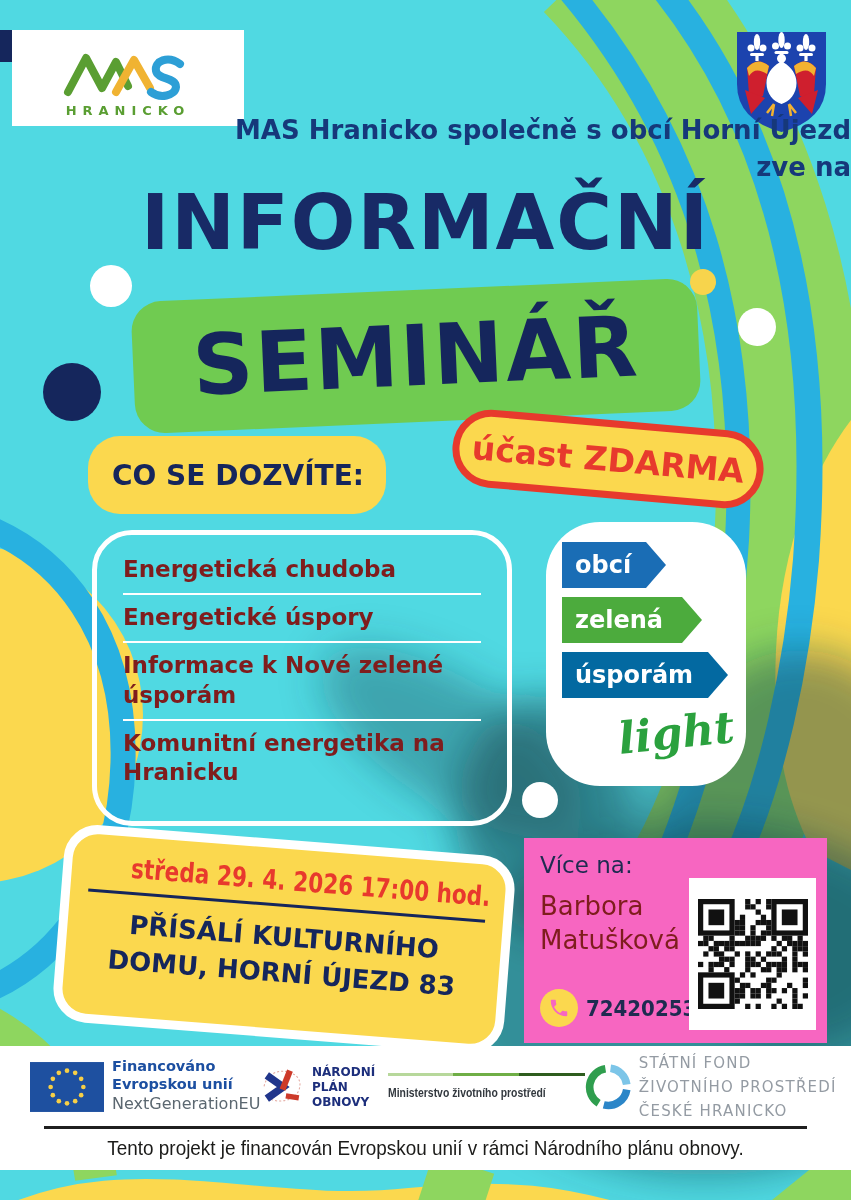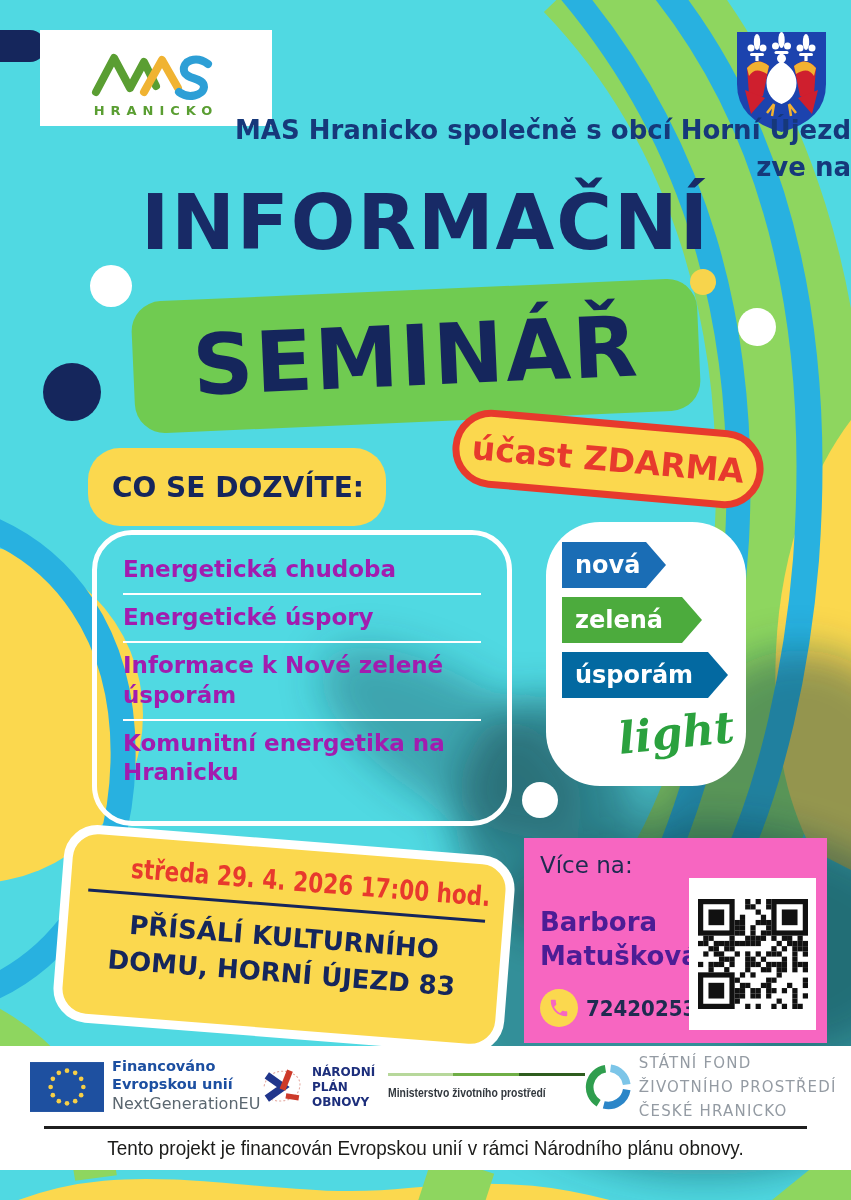--- a/index.html
+++ b/index.html
@@ -1,48 +1,48 @@
 <!DOCTYPE html>
 <html><head>
 <meta charset="utf-8">
 <style>
   *{margin:0;padding:0;box-sizing:border-box}
   body{font-family:"DejaVu Sans",sans-serif;background:#fff}
   .poster{position:relative;width:851px;height:1200px;background:#50d9e2;overflow:hidden}
   .bg{position:absolute;left:0;top:0;z-index:0}
   
-  .mas-logo-box{position:absolute;left:40px;top:30px;width:232px;height:96px;background:#fff;z-index:2}
+  .mas-logo-box{position:absolute;left:12px;top:30px;width:232px;height:96px;background:#fff;z-index:2}
   .coat{position:absolute;left:733px;top:26px;width:97px;height:112px;z-index:2}
   
   .header{position:absolute;left:0;right:0;top:112px;text-align:right;color:#16387a;font-weight:700;font-size:26px;line-height:37px;z-index:2}
   .title{position:absolute;left:0;right:0;top:178px;text-align:center;color:#182a66;font-weight:800;font-size:76px;letter-spacing:2px;z-index:2}
   .seminar-box{position:absolute;left:133px;top:290px;width:566px;height:132px;background:#70cb51;border-radius:30px;transform:rotate(-2.5deg);display:flex;align-items:center;justify-content:center;z-index:3}
   .seminar-box span{font-size:84px;font-weight:800;color:#15265c;letter-spacing:2px}
   .badge{position:absolute;left:452px;top:420px;width:312px;height:78px;background:#fbd84e;border:7px solid #e73a2d;border-radius:40px;transform:rotate(5deg);display:flex;align-items:center;justify-content:center;color:#e73a2d;font-size:33px;font-weight:800;z-index:4}
-  .co-se{position:absolute;left:88px;top:448px;width:298px;height:78px;background:#fbd84e;border-radius:32px;display:flex;align-items:center;padding-left:24px;color:#15265c;font-size:28px;font-weight:800;z-index:4}
-  .topics{position:absolute;left:92px;top:530px;width:420px;height:296px;border:5px solid #fff;border-radius:40px;padding:12px 26px;color:#a21caf;z-index:3}
+  .co-se{position:absolute;left:88px;top:436px;width:298px;height:78px;background:#fbd84e;border-radius:32px;display:flex;align-items:center;padding-left:24px;color:#15265c;font-size:28px;font-weight:800;z-index:4}
+  .topics{position:absolute;left:92px;top:530px;width:420px;height:296px;border:5px solid #fff;border-radius:40px;padding:12px 26px;color:#7f1d1d;z-index:3}
   .topic{font-size:23px;font-weight:700;line-height:1.3;padding:8px 0}
   .topic.narrow{max-width:330px}
   .sep{height:2px;background:#fff}
   
   .nzu{position:absolute;left:546px;top:522px;width:200px;height:264px;background:#fff;border-radius:54px;padding:20px 0 0 16px;z-index:3}
   .nzu-arrow{position:relative;color:#fff;font-weight:700;font-size:24px;height:46px;display:flex;align-items:center;padding-left:13px;margin-bottom:9px;clip-path:polygon(0 0,calc(100% - 20px) 0,100% 50%,calc(100% - 20px) 100%,0 100%)}
   .nzu-a1{width:104px;background:#1a6db5}
   .nzu-a2{width:140px;background:#4cab3d}
   .nzu-a3{width:166px;background:#0369a1}
   .nzu-light{display:inline-block;font-family:"DejaVu Serif",serif;font-style:italic;font-weight:700;color:#2ba13e;font-size:44px;transform:rotate(-6deg);margin:0 0 0 56px}
   
   .date-box{position:absolute;left:58px;top:840px;width:452px;height:198px;background:#fbd84e;border:9px solid #fff;border-radius:34px;transform:rotate(4.5deg);padding:16px 14px;text-align:center;z-index:5}
   .date-line{display:inline-block;color:#e8392d;font-size:27px;font-weight:800;white-space:nowrap;transform:scaleX(.8)}
   .date-sep{height:3px;background:#15265c;margin:8px auto 12px;width:98%}
   .venue{color:#15265c;font-size:26px;font-weight:800;line-height:1.4}
   
   .contact-box{position:absolute;left:524px;top:838px;width:303px;height:205px;background:#f766c1;padding:14px 16px;z-index:5}
   .vice{color:#1e2b50;font-size:23px}
-  .contact-name{margin-top:28px;font-size:26px;font-weight:700;color:#4c1d95;line-height:1.3}
+  .contact-name{margin-top:12px;font-size:26px;font-weight:400;color:#7f1d1d;line-height:1.3}
   .phone-row{position:absolute;left:16px;bottom:16px;display:flex;align-items:center;gap:8px}
   .phone-icon{width:38px;height:38px;border-radius:50%;background:#fbd84e;display:flex;align-items:center;justify-content:center;flex:none}
   .phone-number{display:inline-block;font-size:22px;font-weight:800;color:#1e2b50;transform:scaleX(.9);transform-origin:left}
   .qr-panel{position:absolute;right:11px;top:40px;width:127px;height:152px;background:#fff;display:flex;align-items:center;justify-content:center}
   
   .funding-bar{position:absolute;left:0;top:1046px;width:851px;height:124px;background:#fff;z-index:6}
   .logos-row{position:absolute;left:30px;right:20px;top:6px;height:70px;display:flex;align-items:center;justify-content:space-between}
   .logo-group{display:flex;align-items:center;gap:8px}
   .eu-text .b{color:#1c4fa1;font-size:14.5px;font-weight:700;line-height:1.2}
   .eu-text .g{color:#5b6770;font-size:16px;line-height:1.4}
@@ -165,21 +165,21 @@
     <div class="sep"></div>
     <div class="topic">Energetické úspory</div>
     <div class="sep"></div>
     <div class="topic">Informace k Nové zelené úsporám</div>
     <div class="sep"></div>
     <div class="topic narrow">Komunitní energetika na Hranicku</div>
   </div>
 
   <div class="nzu">
     <div class="nzu-arrow nzu-a1">
-        <span>nová</span>
+        <span>obcí</span>
       </div>
     <div class="nzu-arrow nzu-a2">
         <span>zelená</span>
       </div>
     <div class="nzu-arrow nzu-a3">
         <span>úsporám</span>
       </div>
     <span class="nzu-light">light</span>
   </div>
 

